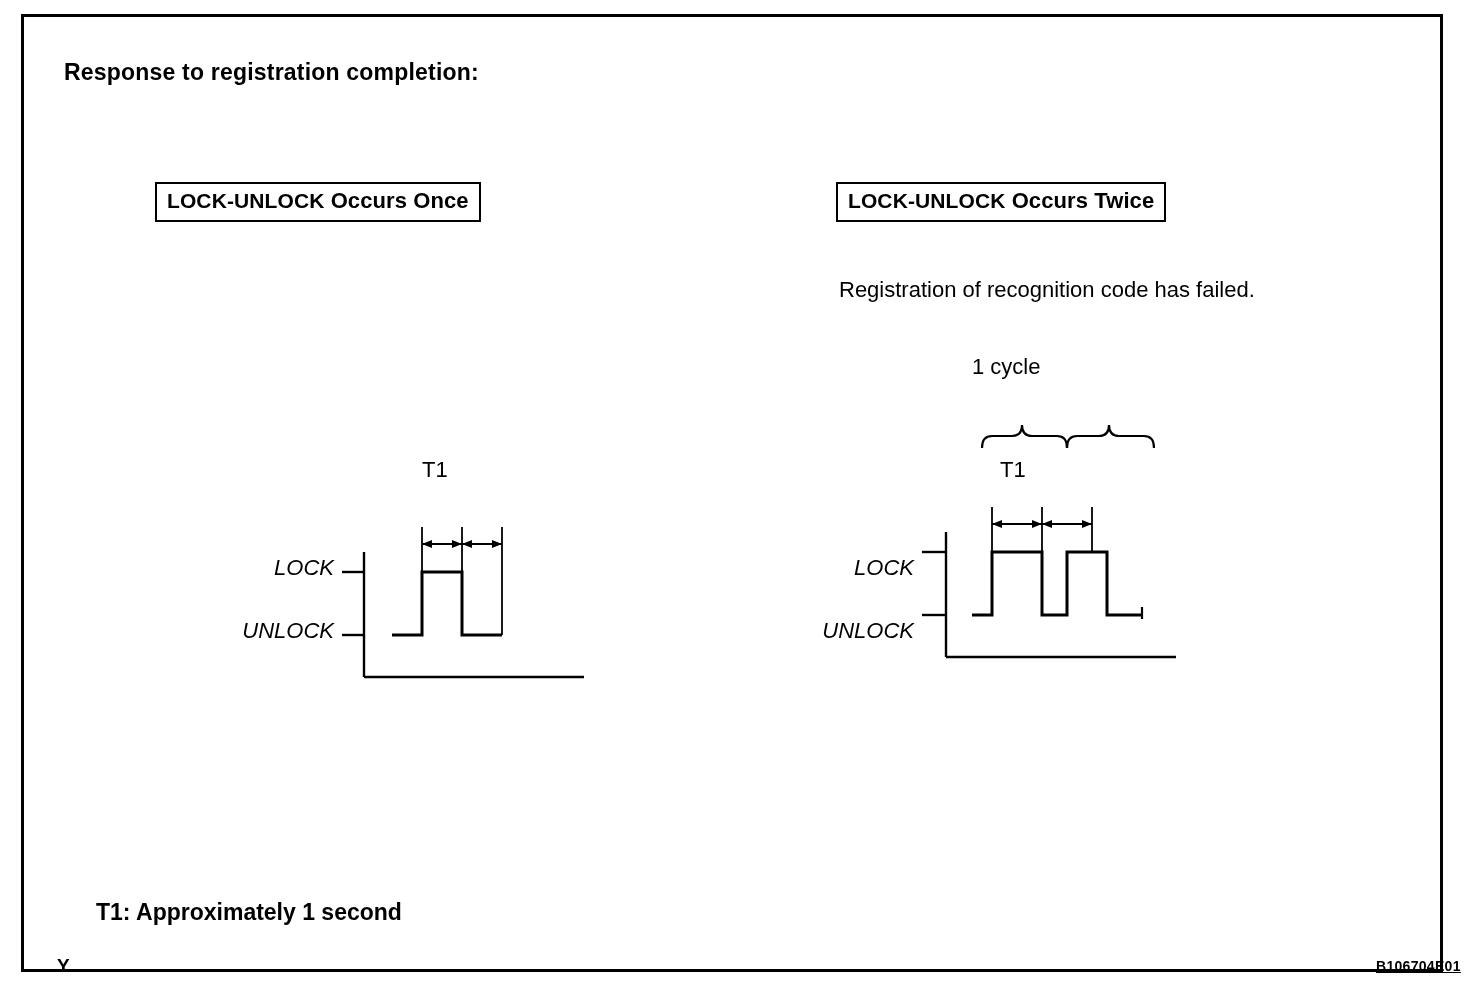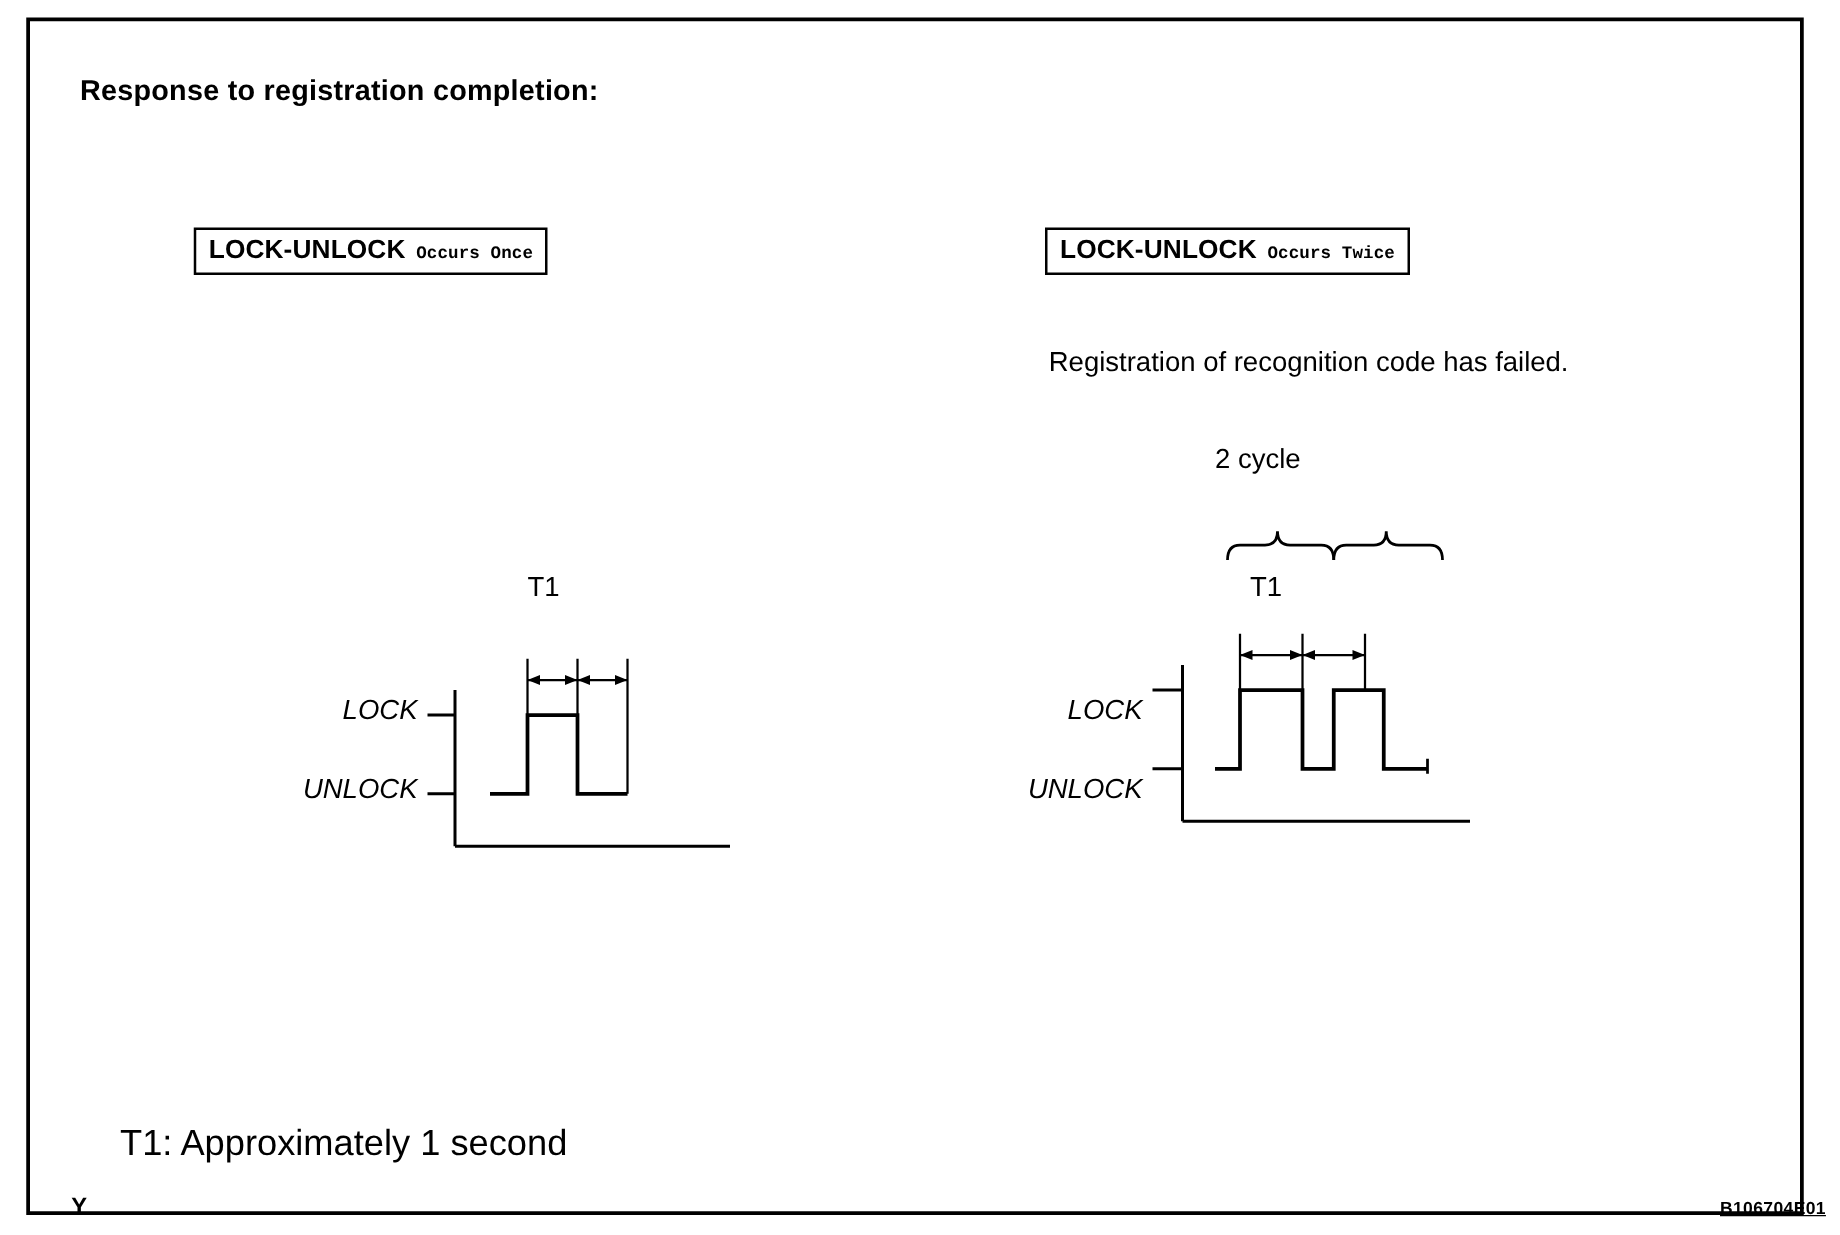--- a/index.html
+++ b/index.html
@@ -47,24 +47,23 @@
     padding: 4px 10px 6px 10px;
     background: #ffffff;
     white-space: nowrap;
   }
   .head-box .strong {
     font-size: 21px;
     font-weight: bold;
     letter-spacing: 0.1px;
   }
   .head-box .semi {
-    font-size: 14px;
+    font-size: 22px;
     font-weight: bold;
     letter-spacing: 0.1px;
-    font-family: Liberation Mono, monospace;
   }
   #head-once  { left: 131px; top: 165px; }
   #head-twice { left: 812px; top: 165px; }
 
   .body-text {
     position: absolute;
     font-size: 22px;
     line-height: 35px;
     white-space: pre-line;
   }
@@ -101,22 +100,22 @@
   .wave {
     position: absolute;
   }
   #wave-left  { left: 310px; top: 500px; }
   #wave-right { left: 890px; top: 390px; }
 
   .footnote {
     position: absolute;
     left: 72px;
     top: 882px;
-    font-size: 29px;
-    font-weight: normal;
+    font-size: 23px;
+    font-weight: bold;
     white-space: nowrap;
   }
   .corner-mark {
     position: absolute;
     left: 33px;
     top: 938px;
     font-size: 19px;
     font-weight: bold;
   }
   .doc-code {
@@ -174,21 +173,21 @@
         <polygon points="168,27 158,23 158,31"></polygon>
       </g>
     </svg>
 
     <div class="head-box" id="head-twice">
       <span class="strong">LOCK-UNLOCK</span><span class="semi"> Occurs Twice</span>
     </div>
 
     <div class="body-text" id="desc-twice">Registration of recognition code has failed.</div>
 
-    <div class="cycle-label">2 cycle</div>
+    <div class="cycle-label">1 cycle</div>
 
     <div class="t1-label" id="t1-right">T1</div>
 
     <div class="axis-label" id="lock-right">LOCK</div>
     <div class="axis-label" id="unlock-right">UNLOCK</div>
 
     <svg class="wave" id="wave-right" width="300" height="285">
 
       <g stroke="#000000" fill="none" stroke-width="2.2">
         <path d="M 68,41 q 0,-12 10,-12 L 98,29 q 10,0 10,-11 q 0,11 10,11 L 143,29 q 10,0 10,12"></path>

